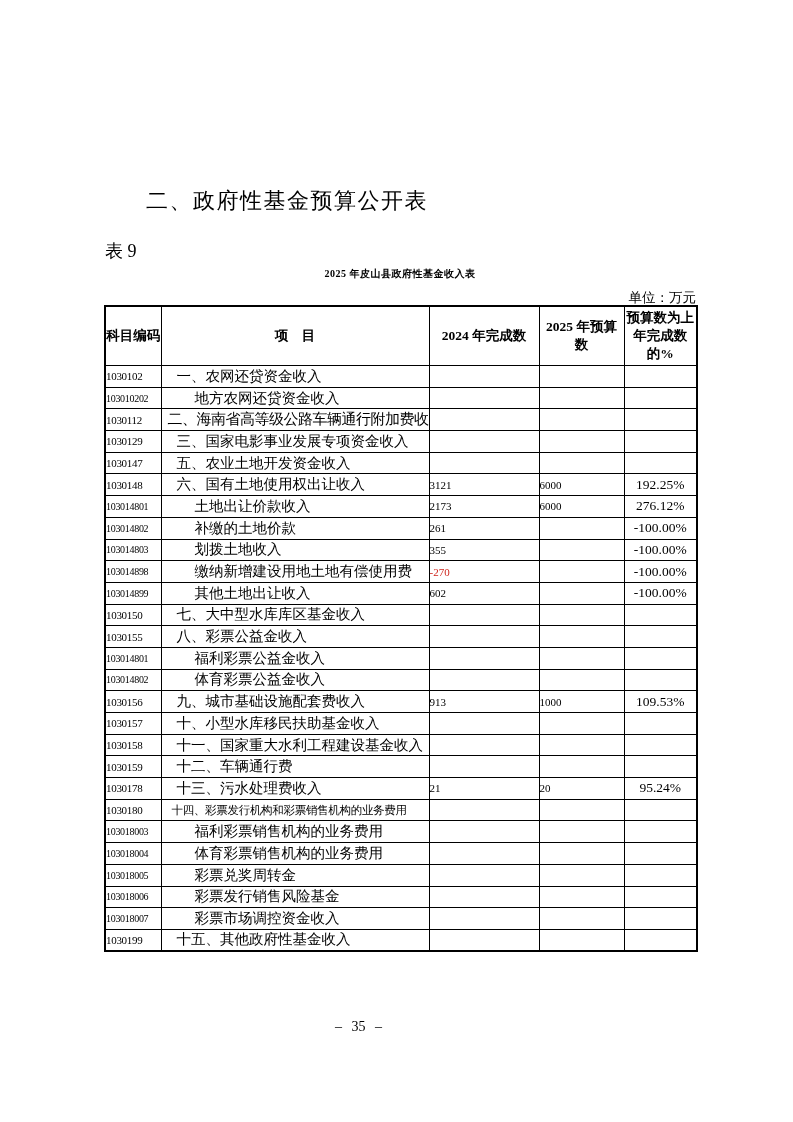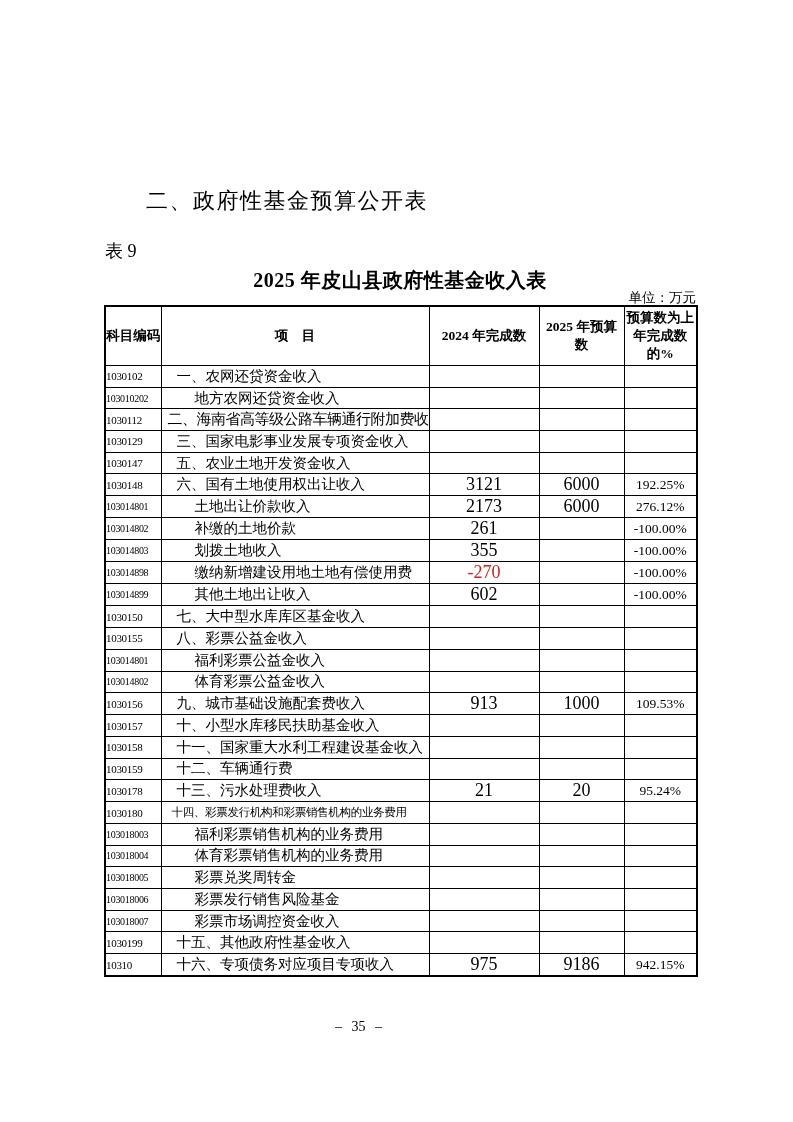--- a/index.html
+++ b/index.html
@@ -11,21 +11,21 @@
   }
   .section-heading{
     position:absolute;left:146px;top:186px;
     font-size:22px;font-weight:normal;letter-spacing:1.5px;
   }
   .table-label{
     position:absolute;left:105px;top:239px;font-size:18px;text-align:center;
   }
   .table-title{
     position:absolute;left:104px;top:267px;width:592px;
-    text-align:center;font-size:20px;font-weight:bold;letter-spacing:.5px;
+    text-align:center;font-size:10px;font-weight:bold;letter-spacing:.5px;
   }
   .unit-note{
     position:absolute;left:104px;top:289px;width:592px;
     text-align:right;font-size:13.5px;
   }
   table.budget{
     position:absolute;left:104px;top:305px;width:592px;
     border-collapse:collapse;table-layout:fixed;
     border:2px solid #000;
   }
@@ -42,21 +42,21 @@
   td.code{
     font-size:11px;text-align:left;padding-left:3px;
     letter-spacing:-.3px;
   }
   td.code.long{font-size:10px;}
   td.item{text-align:left;font-size:14.5px;}
   td.item.lv1{padding-left:15px;}
   td.item.lv2{padding-left:33px;}
   td.item.fit{padding-left:6px;font-size:15px;letter-spacing:-.5px;}
   td.item.fit-sm{padding-left:10px;font-size:11.5px;letter-spacing:-.3px;}
-  td.num{text-align:center;font-size:18px;margin-left:32px;}
+  td.num{text-align:left;font-size:11px;margin-left:32px;}
   td.pct{text-align:center;padding-right:5px;font-size:13.5px;}
   td.num.neg{color:var(--neg-color,#cf241b);}
   .page-number{
     position:absolute;left:0;top:1019px;width:717px;
     text-align:center;font-size:14px;word-spacing:6px;
   }
 </style>
 </head>
 <body style="--neg-color: #cf241b;">
 
@@ -270,23 +270,16 @@
     <td class="num"></td>
     <td class="pct"></td>
   </tr>
       <tr>
     <td class="code">1030199</td>
     <td class="item lv1">十五、其他政府性基金收入</td>
     <td class="num"></td>
     <td class="num"></td>
     <td class="pct"></td>
   </tr>
-      <tr>
-    <td class="code">10310</td>
-    <td class="item lv1">十六、专项债务对应项目专项收入</td>
-    <td class="num">975</td>
-    <td class="num">9186</td>
-    <td class="pct">942.15%</td>
-  </tr>
     </tbody>
 </table>
 
 <div class="page-number">– 35 –</div>
 
 </body></html>

